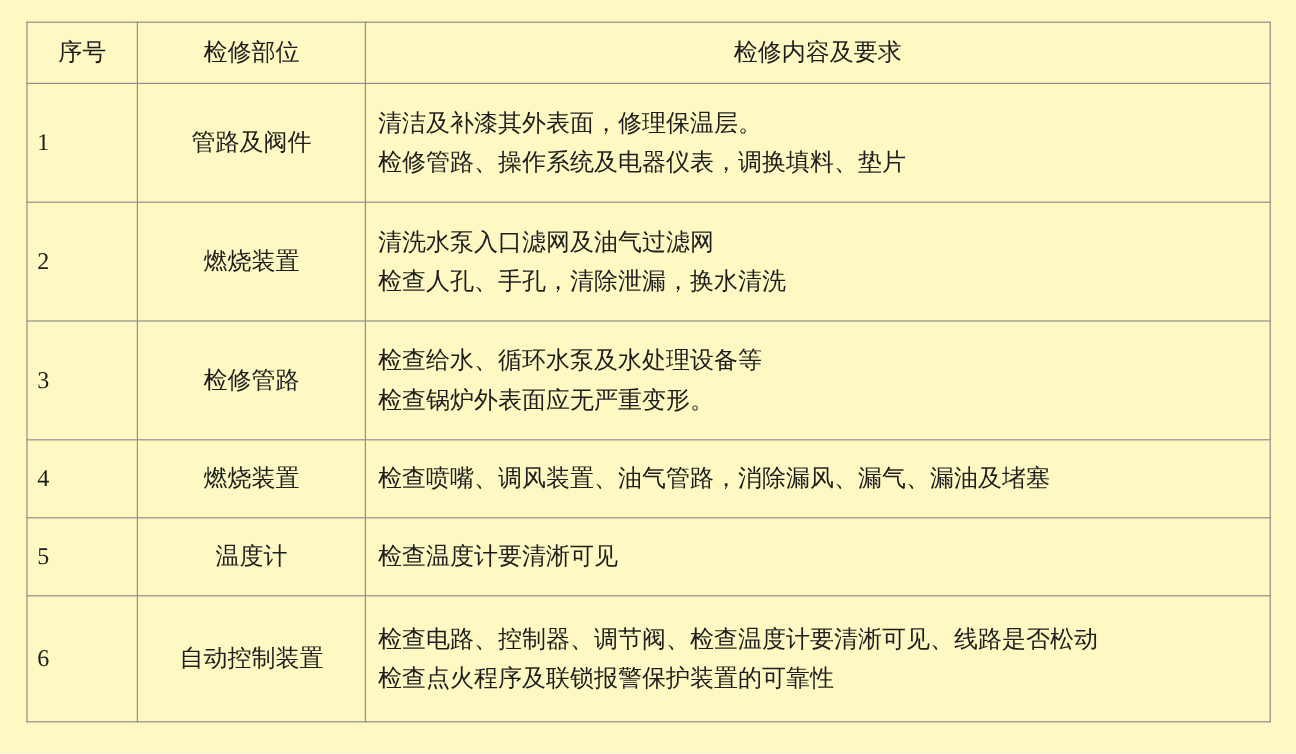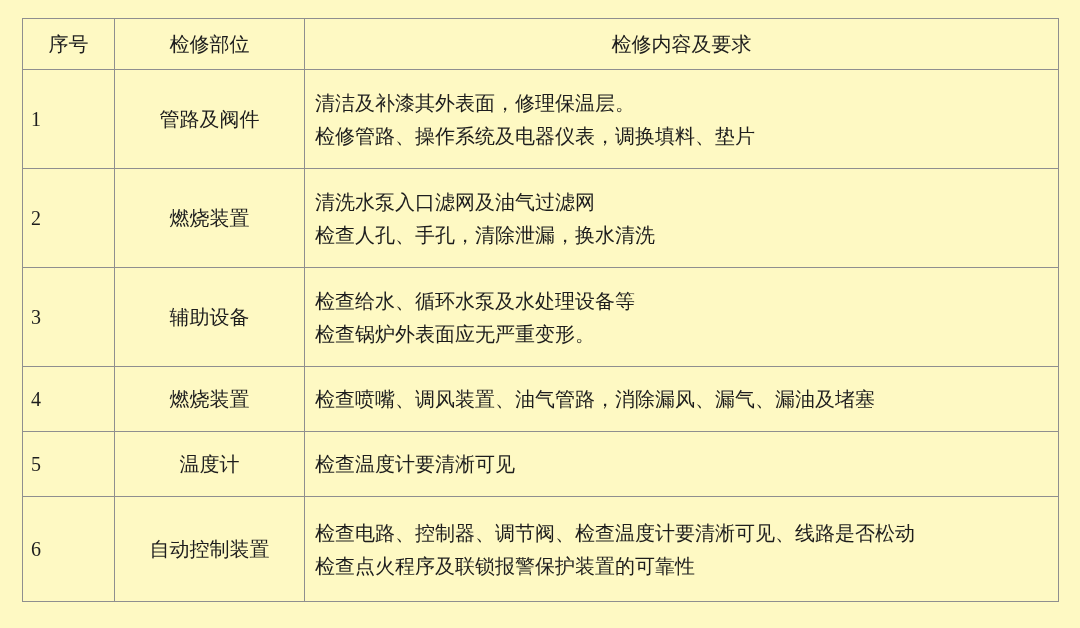--- a/index.html
+++ b/index.html
@@ -101,21 +101,21 @@
       <tr class="r2">
         <td class="no-cell">2</td>
         <td class="part-cell">燃烧装置</td>
         <td class="desc-cell">
           <span class="line">清洗水泵入口滤网及油气过滤网</span>
           <span class="line">检查人孔、手孔，清除泄漏，换水清洗</span>
         </td>
       </tr>
       <tr class="r3">
         <td class="no-cell">3</td>
-        <td class="part-cell">辅助设备</td>
+        <td class="part-cell">检修管路</td>
         <td class="desc-cell">
           <span class="line">检查给水、循环水泵及水处理设备等</span>
           <span class="line">检查锅炉外表面应无严重变形。</span>
         </td>
       </tr>
       <tr class="r4">
         <td class="no-cell">4</td>
         <td class="part-cell">燃烧装置</td>
         <td class="desc-cell">
           <span class="line">检查喷嘴、调风装置、油气管路，消除漏风、漏气、漏油及堵塞</span>

